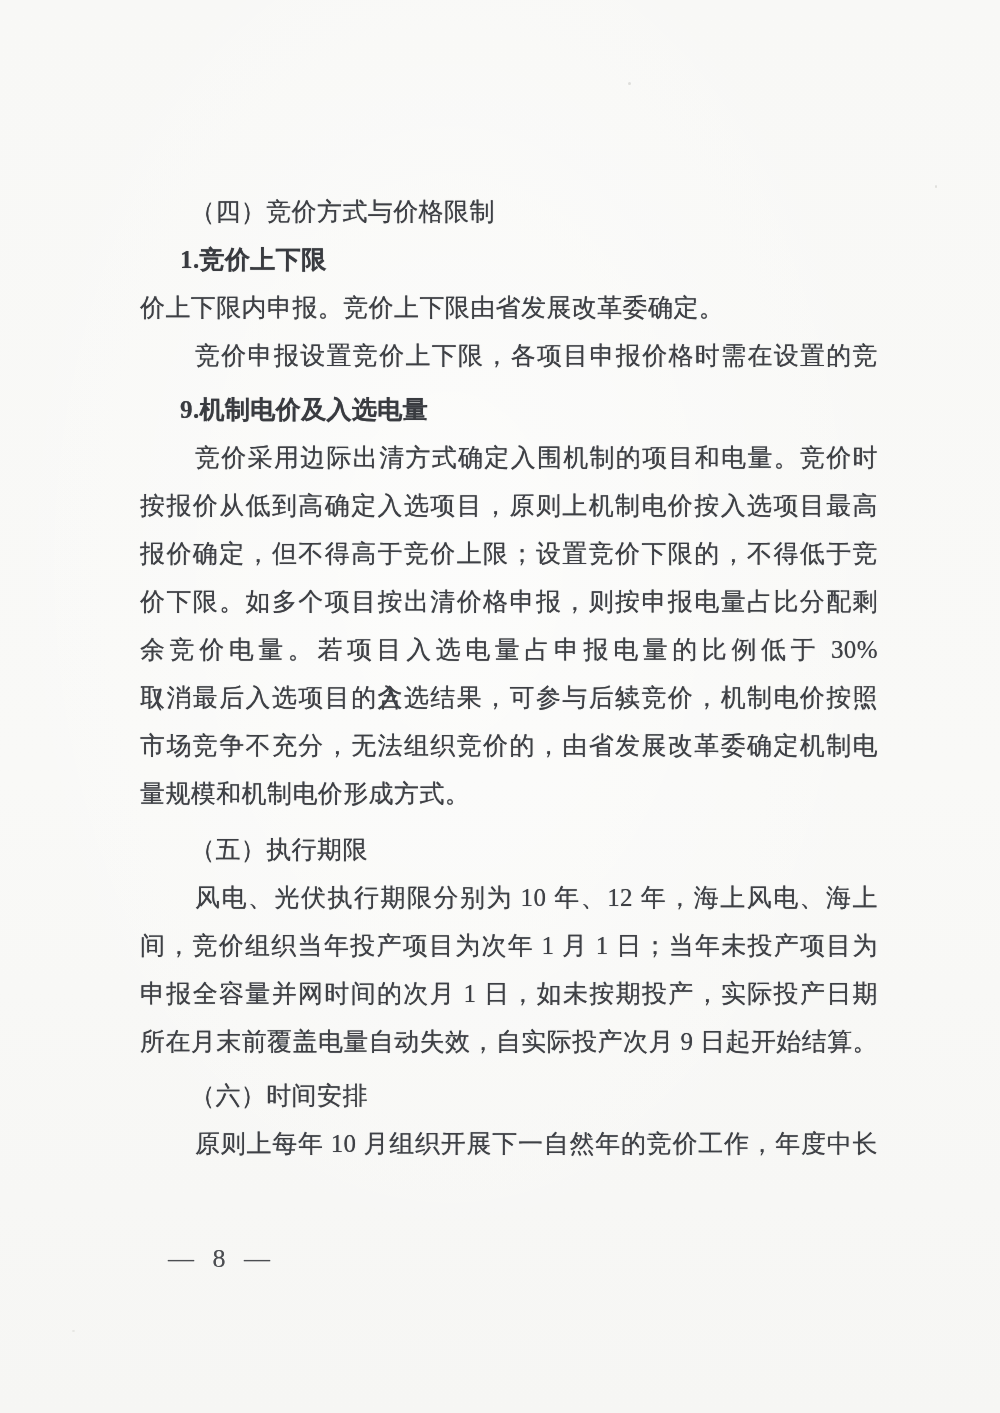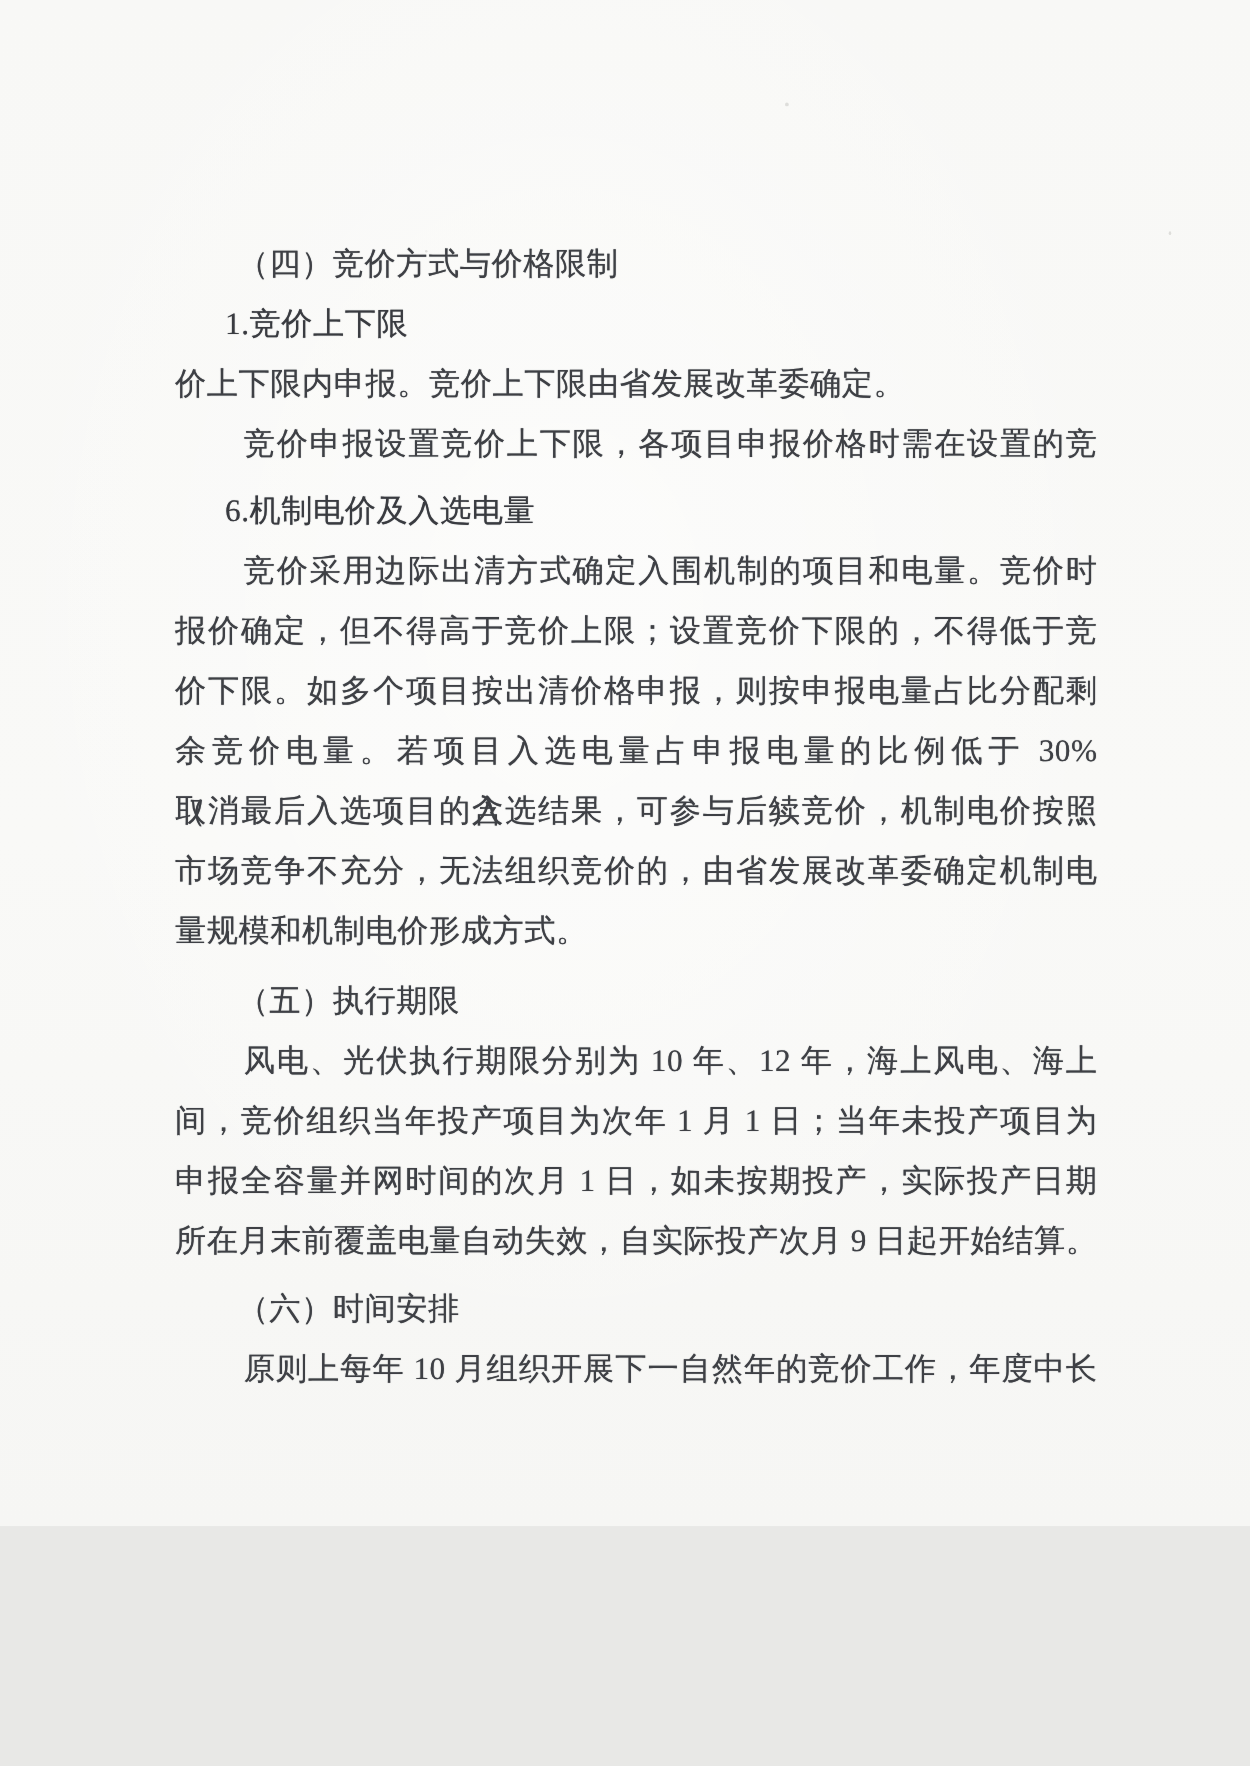--- a/index.html
+++ b/index.html
@@ -3,21 +3,21 @@
 <meta charset="utf-8">
 <style>
   html, body {
     margin: 0;
     padding: 0;
     background: #e8e8e6;
   }
   .page {
     position: relative;
     width: 1000px;
-    height: 1221px;
+    height: 1413px;
     margin: 0 auto;
     background:
       radial-gradient(ellipse at 45% 40%, rgba(255,255,255,0.55) 0%, rgba(255,255,255,0) 60%),
       linear-gradient(180deg, #f8f8f6 0%, #f9f9f7 55%, #f6f6f4 100%);
     overflow: hidden;
     font-family: "Liberation Serif", "DejaVu Serif", serif;
     color: #3e4045;
   }
   
   .speck { position: absolute; border-radius: 50%; background: #c9c9c4; opacity: .55; }
@@ -42,21 +42,21 @@
   }
   .j {
     white-space: normal;
     text-align: justify;
     text-align-last: justify;
     text-justify: inter-character;
   }
   .indent-body { text-indent: 55px; }
   .indent-head { text-indent: 50px; }
   .indent-num  { text-indent: 40px; }
-  .bold { font-weight: 400; color: #393b40; }
+  .bold { font-weight: 700; color: #393b40; }
   .mt6 { margin-top: 6px; }
   .mt8 { margin-top: 8px; }
 
   .page-number {
     position: absolute;
     left: 168px;
     top: 1244px;
     font-size: 26px;
     letter-spacing: 6px;
     color: #4c4e52;
@@ -71,22 +71,23 @@
   <span class="speck s1"></span>
   <span class="speck s2"></span>
   <span class="speck s3"></span>
   <span class="speck s4"></span>
 
   <div class="text-column">
     <div class="line indent-head">（四）竞价方式与价格限制</div>
     <div class="line indent-num bold">1.竞价上下限</div>
     <div class="line">价上下限内申报。竞价上下限由省发展改革委确定。</div>
     <div class="line indent-body j">竞价申报设置竞价上下限，各项目申报价格时需在设置的竞</div>
-    <div class="line indent-num bold mt6">6.机制电价及入选电量</div>
+    <div class="line indent-num bold mt6">9.机制电价及入选电量</div>
     <div class="line indent-body j">竞价采用边际出清方式确定入围机制的项目和电量。竞价时</div>
+    <div class="line j">按报价从低到高确定入选项目，原则上机制电价按入选项目最高</div>
     <div class="line j">报价确定，但不得高于竞价上限；设置竞价下限的，不得低于竞</div>
     <div class="line j">价下限。如多个项目按出清价格申报，则按申报电量占比分配剩</div>
     <div class="line j">余竞价电量。若项目入选电量占申报电量的比例低于 30%（含），</div>
     <div class="line j">取消最后入选项目的入选结果，可参与后续竞价，机制电价按照</div>
     <div class="line j">市场竞争不充分，无法组织竞价的，由省发展改革委确定机制电</div>
     <div class="line">量规模和机制电价形成方式。</div>
     <div class="line indent-head mt8">（五）执行期限</div>
     <div class="line indent-body j">风电、光伏执行期限分别为 10 年、12 年，海上风电、海上</div>
     <div class="line j">间，竞价组织当年投产项目为次年 1 月 1 日；当年未投产项目为</div>
     <div class="line j">申报全容量并网时间的次月 1 日，如未按期投产，实际投产日期</div>

